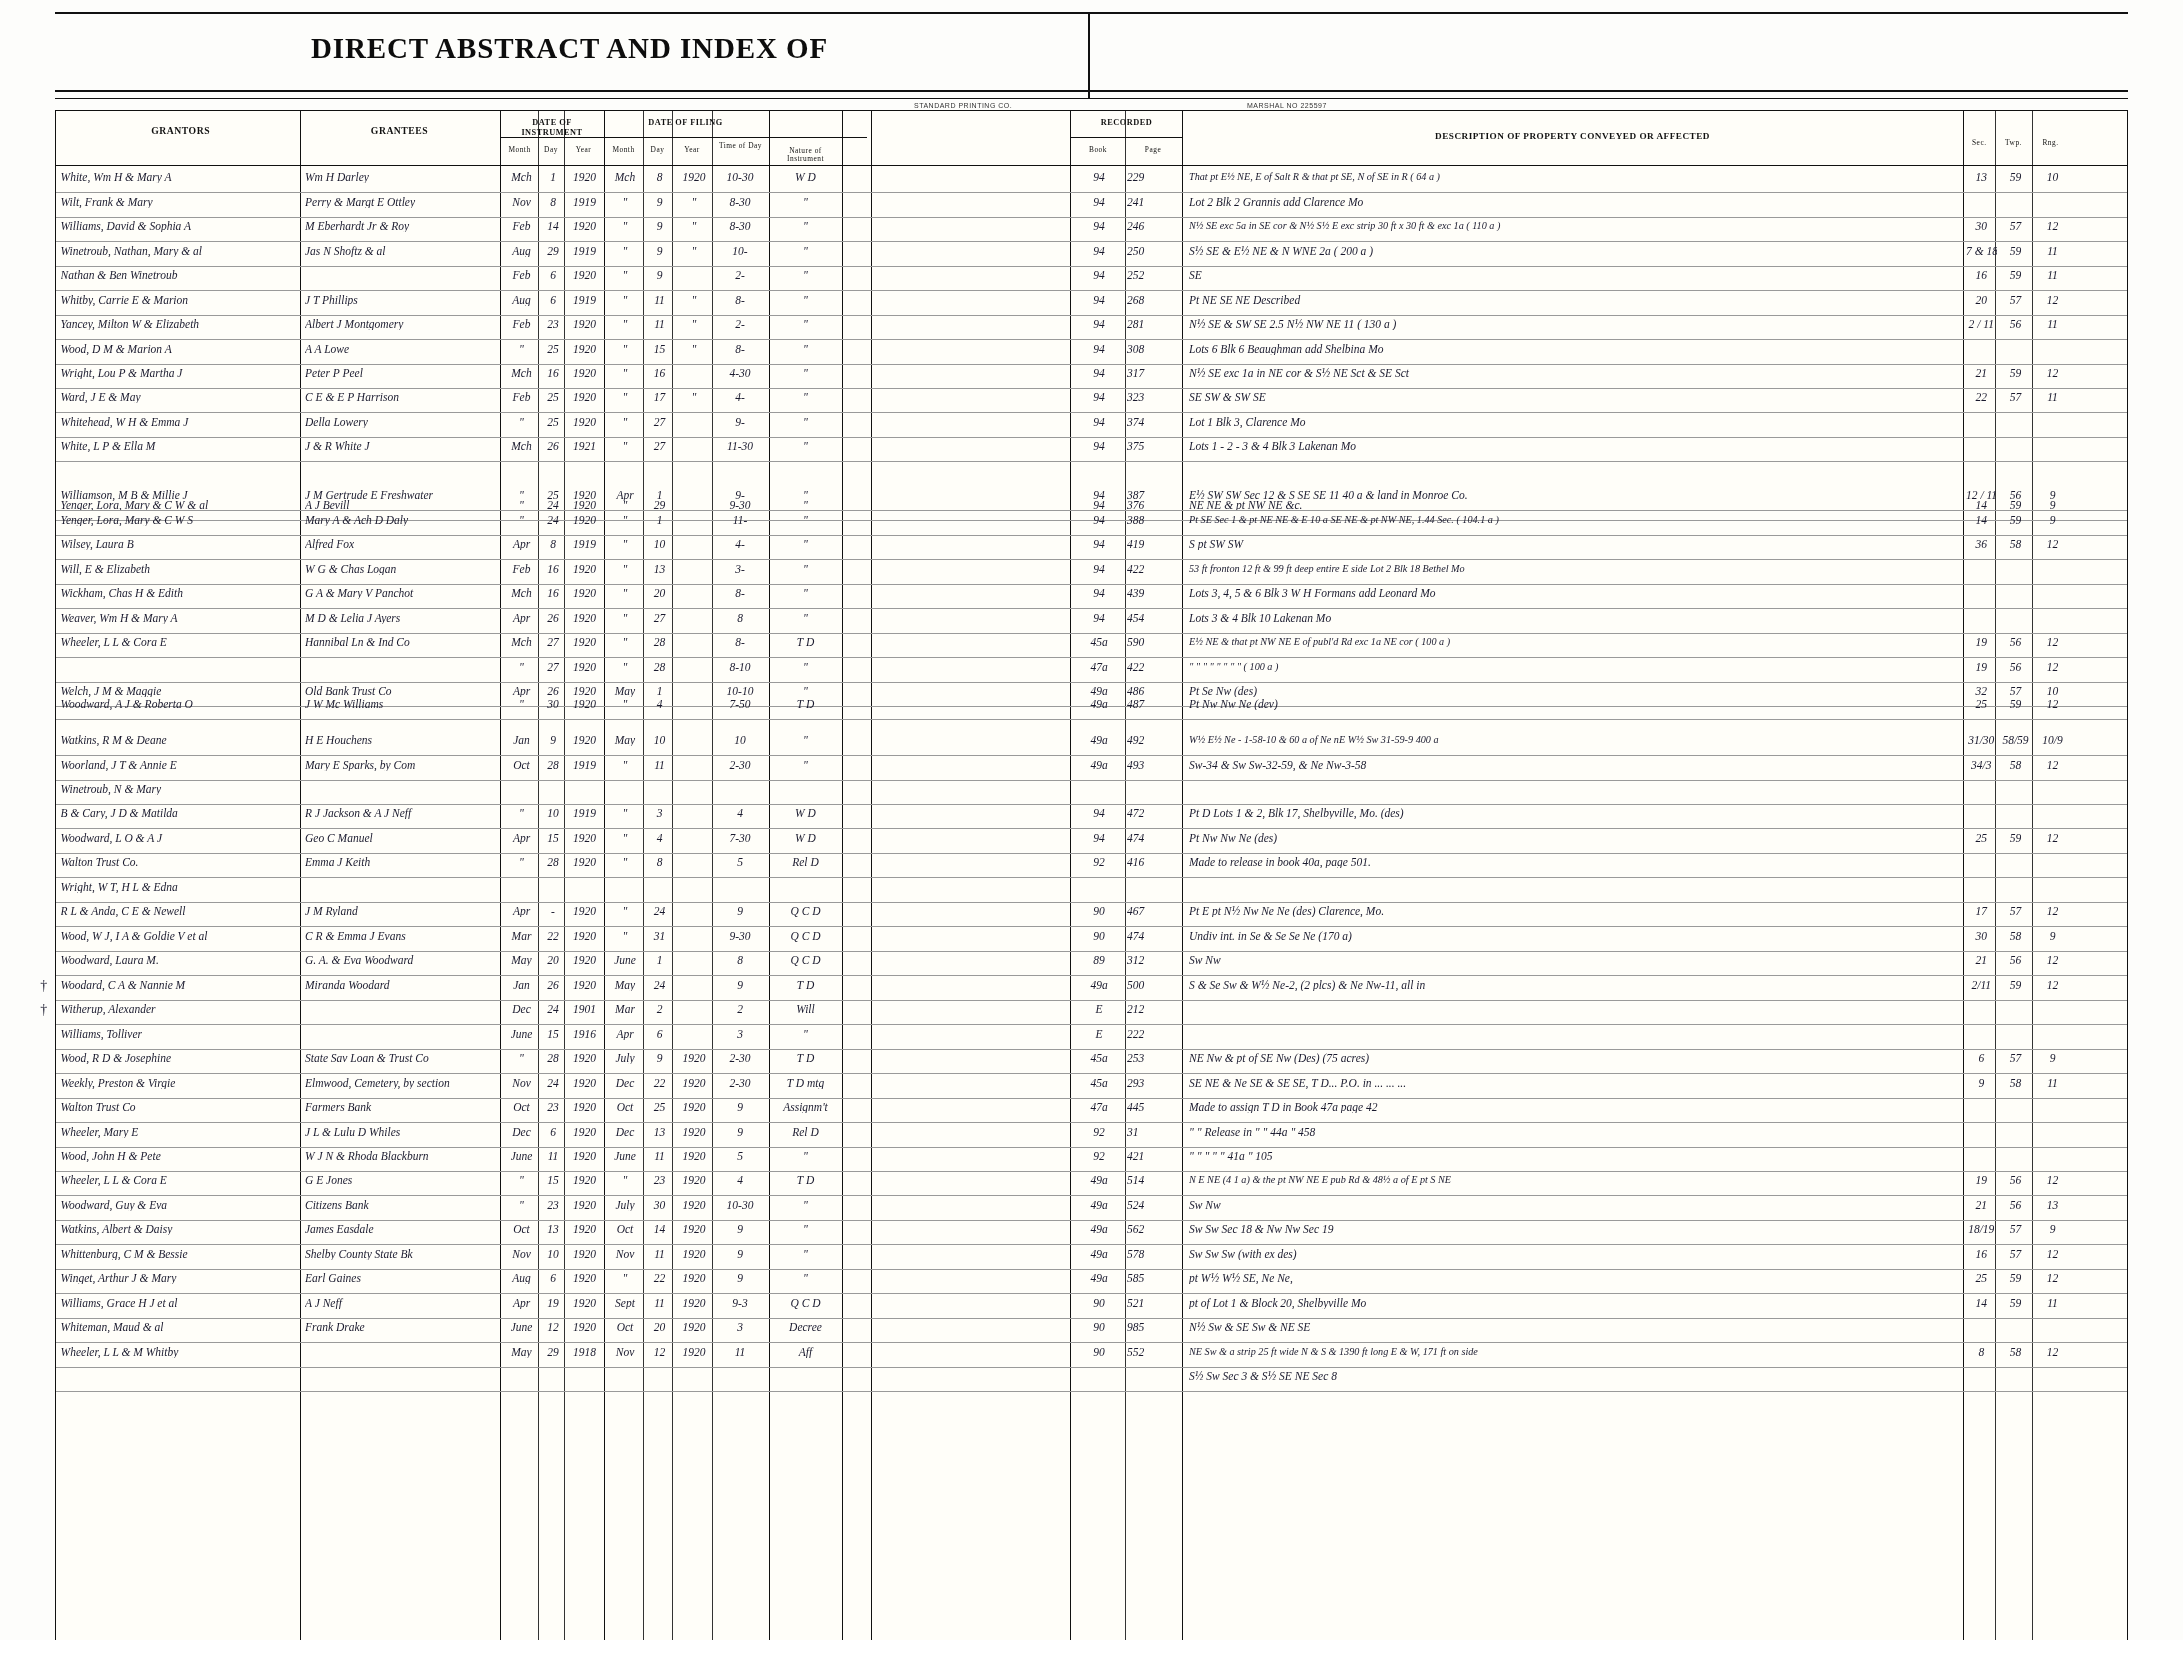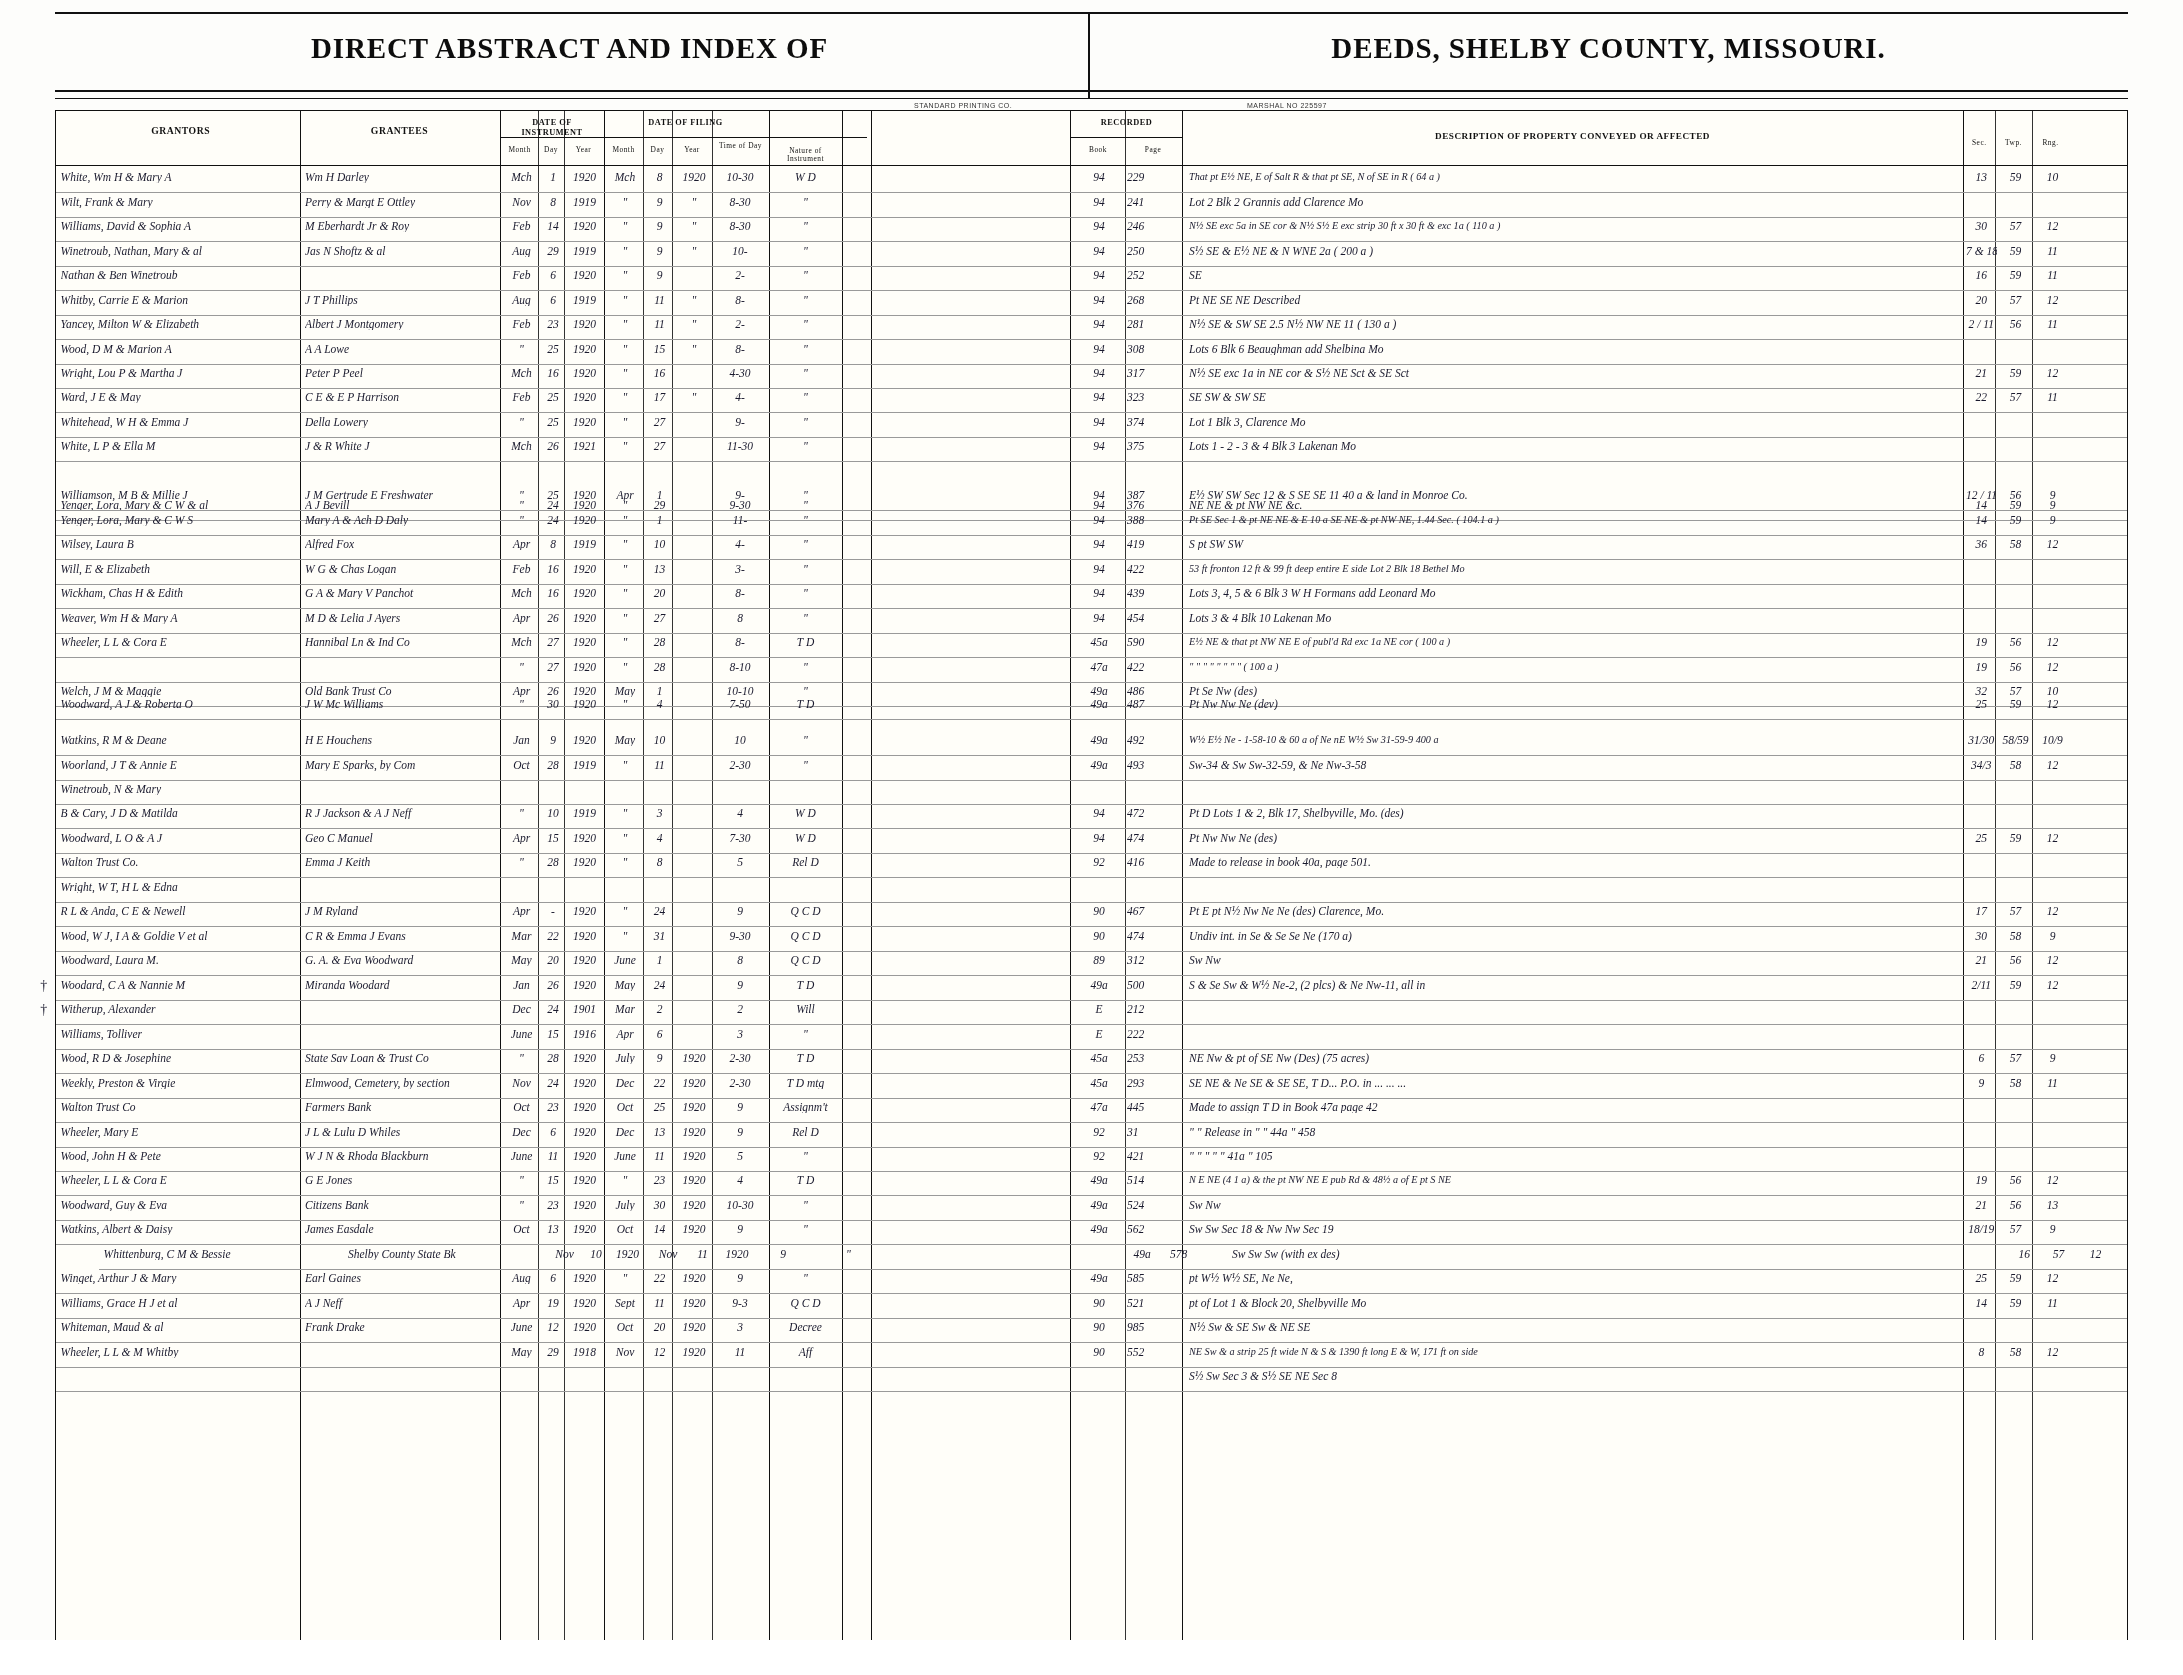--- a/index.html
+++ b/index.html
@@ -149,21 +149,20 @@
 <body>
 
 <div id="page">
 
   <div class="hdr-rule r1"></div>
   <div class="hdr-rule r2"></div>
   <div class="hdr-rule r3"></div>
   <div class="hdr-divider"></div>
 
   <div class="hdr-title hdr-left">DIRECT ABSTRACT AND INDEX OF</div>
-  <div class="hdr-title hdr-right">DEEDS, SHELBY COUNTY, MISSOURI.</div>
 
   <div class="micro" style="left:914px; top:102px;">STANDARD PRINTING CO.</div>
   <div class="micro" style="left:1247px; top:102px;">MARSHAL NO 225597</div>
 
   <div id="table">
 
     <div class="vline" style="left:244px;"></div>
     <div class="vline" style="left:444px;"></div>
     <div class="vline thin" style="left:482px;"></div>
     <div class="vline thin" style="left:508px;"></div>
@@ -932,21 +931,21 @@
           <div class="cell c-fy">1920</div>
           <div class="cell c-ft">9</div>
           <div class="cell c-nat">"</div>
           <div class="cell c-book">49a</div>
           <div class="cell c-page">562</div>
           <div class="cell c-desc">Sw Sw Sec 18 &amp; Nw Nw Sec 19</div>
           <div class="cell c-sec">18/19</div>
           <div class="cell c-twp">57</div>
           <div class="cell c-rng">9</div>
         </div>
-        <div class="row" style="top: 1134px; margin-left: 43px;">
+        <div class="row" style="top: 1134px;">
           <div class="hline thin" style="top: 24px;"></div>
           <div class="cell c-grantor">Whittenburg, C M &amp; Bessie</div>
           <div class="cell c-grantee">Shelby County State Bk</div>
           <div class="cell c-dm">Nov</div>
           <div class="cell c-dd">10</div>
           <div class="cell c-dy">1920</div>
           <div class="cell c-fm">Nov</div>
           <div class="cell c-fd">11</div>
           <div class="cell c-fy">1920</div>
           <div class="cell c-ft">9</div>

